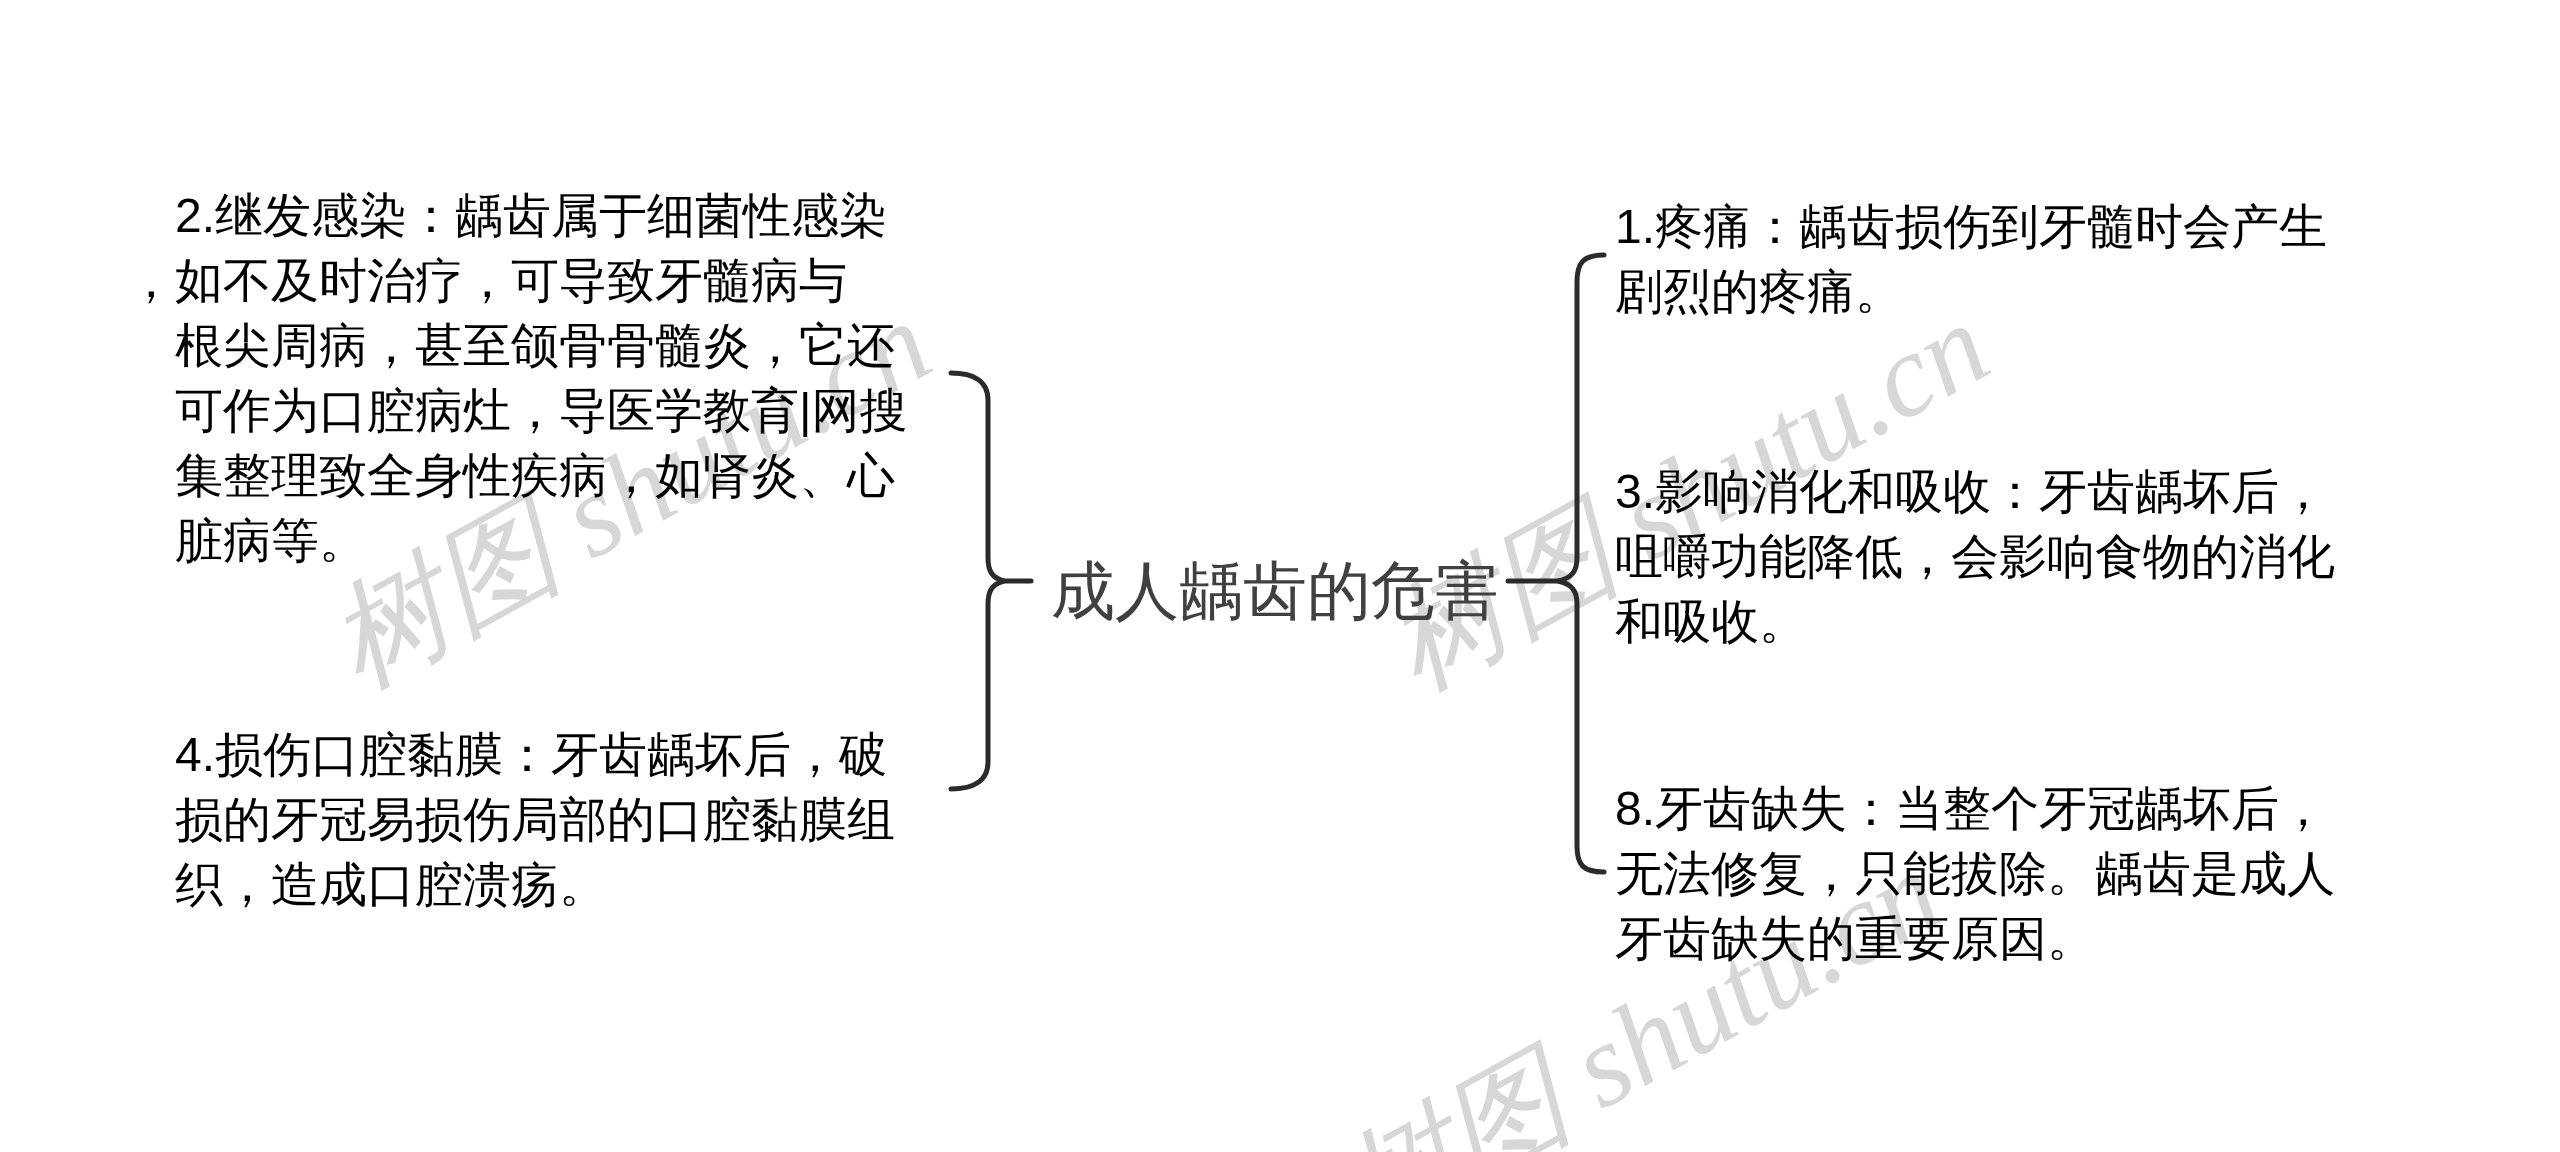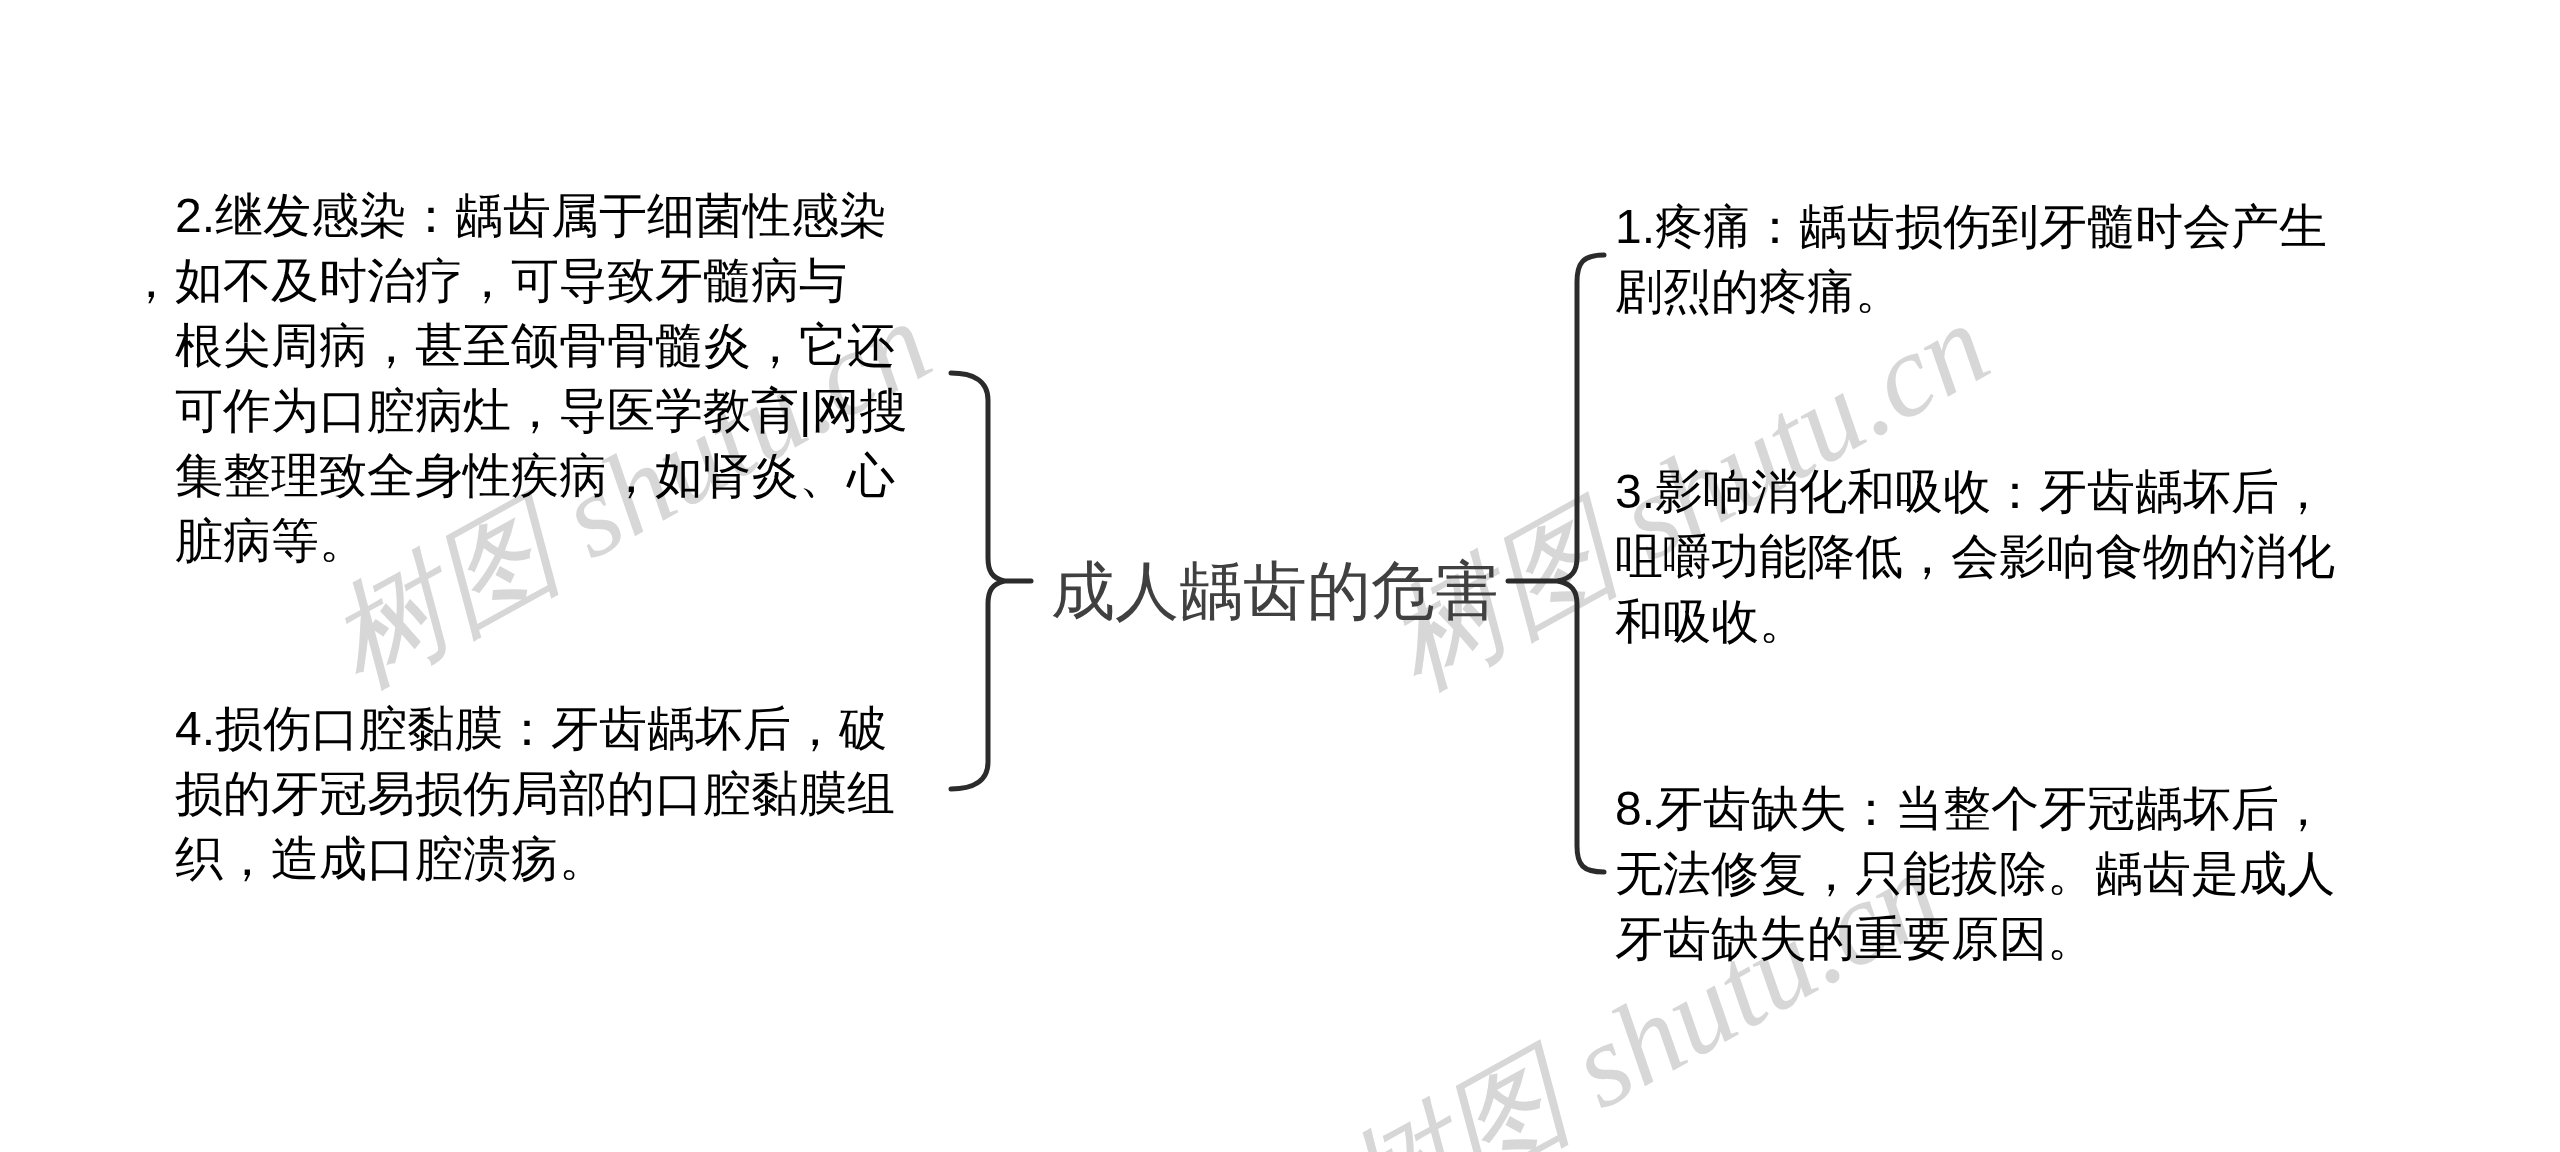--- a/index.html
+++ b/index.html
@@ -68,21 +68,21 @@
     z-index: 2;
   }
   .text-block .line {
     line-height: 65px;
     white-space: pre;
   }
   .text-block .line.hang {
     text-indent: -1em; 
   }
   .block-2 { left: 175px;  top: 183px; }
-  .block-4 { left: 175px;  top: 696px; }
+  .block-4 { left: 175px;  top: 722px; }
   .block-1 { left: 1615px; top: 194px; }
   .block-3 { left: 1615px; top: 459px; }
   .block-5 { left: 1615px; top: 776px; }
 </style>
 </head>
 <body>
 
 <div class="canvas">
 
   <div class="wm wm1">树图 shutu.cn</div>

